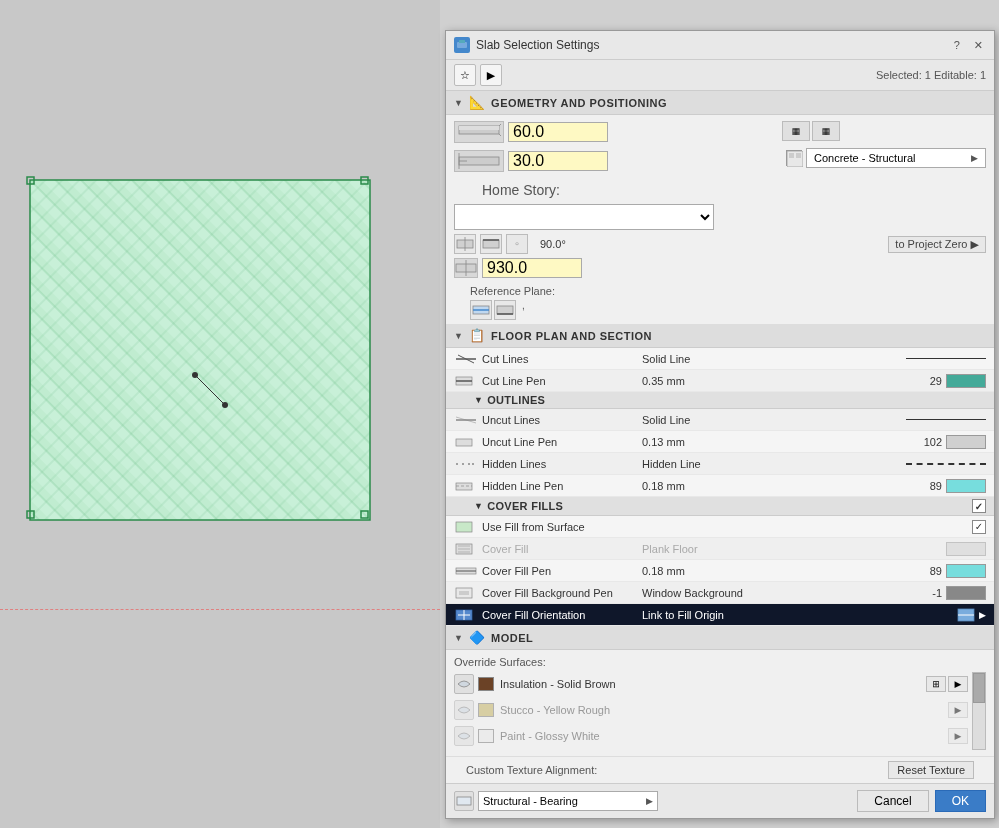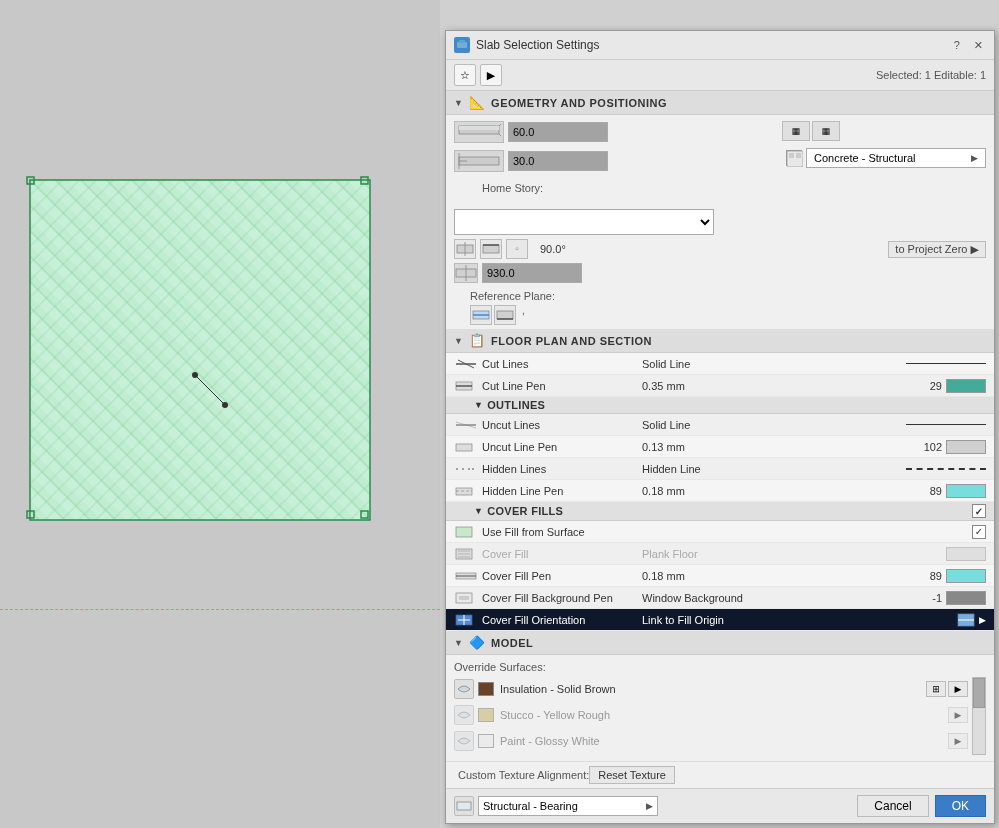--- a/index.html
+++ b/index.html
@@ -156,23 +156,23 @@
       width: 50px; height: 22px;
       background: #d8d8d8;
       border: 1px solid #bbb;
       display: flex; align-items: center; justify-content: center;
       font-size: 9px; color: #555;
     }
 
     .geo-input {
       width: 100px; height: 20px;
       border: 1px solid #aaa;
-      background: #a3a3a3;
+      background: #fef9c3;
       padding: 0 4px;
-      font-size: 11px;
+      font-size: 16px;
     }
 
     .material-row {
       display: flex;
       align-items: center;
       gap: 4px;
       margin-top: 4px;
       margin-left: 4px;
     }
 
@@ -198,21 +198,21 @@
       font-size: 9px; color: #555;
     }
 
     
     .homestory-row {
       padding: 4px 8px 2px;
       background: #f0f0f0;
     }
 
     .homestory-label {
-      font-size: 11px; color: #555; margin-bottom: 15px; padding-left: 28px;
+      font-size: 14px; color: #555; margin-bottom: 6px; padding-left: 28px;
     }
 
     .homestory-select {
       width: 260px; height: 20px;
       border: 1px solid #aaa;
       background: white;
       font-size: 11px;
       padding: 12px 4px;
     }
 
@@ -402,22 +402,22 @@
       border: 1px solid #bbb;
       background: #e8e8e8;
       display: flex; align-items: center; justify-content: center;
       font-size: 9px; cursor: pointer;
     }
 
     
     .texture-row {
       display: flex;
       align-items: center;
-      justify-content: flex-start;
-      padding: 4px 12px;
+      justify-content: space-between;
+      padding: 4px 20px;
       background: #f0f0f0;
       border-top: 1px solid #ddd;
     }
 
     .texture-label {
       font-size: 11px; color: #555;
     }
 
     .reset-btn {
       font-size: 11px;

